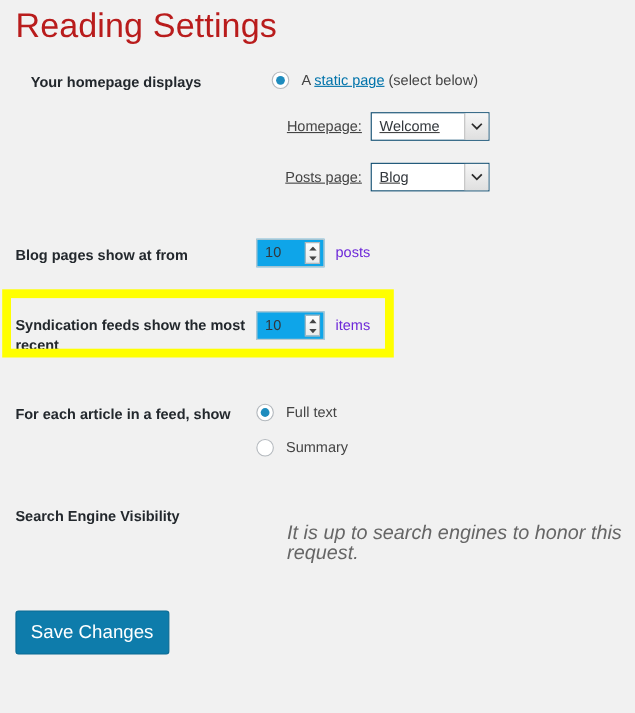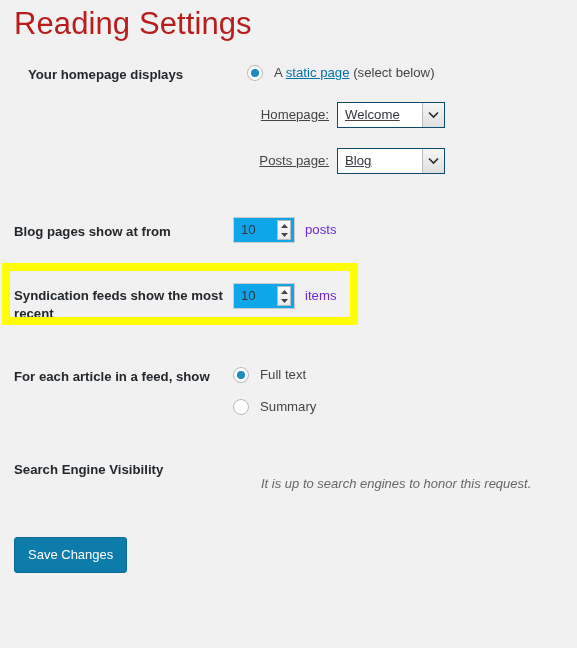--- a/index.html
+++ b/index.html
@@ -180,21 +180,21 @@
   
   .checkbox {
     width: 16px; height: 16px;
     flex: 0 0 16px;
     border: 1px solid #b4b9be;
     background: #fff;
     margin-right: 10px;
   }
   .desc {
     font-style: italic;
-    font-size: 13px;
+    font-size: 18px;
     color: #666;
     margin-top: 16px;
     display: block;
   }
 
   
   .highlight {
     position: absolute;
     left: 2px;
     top: 263px;
@@ -208,21 +208,21 @@
   .submit-area {
     padding: 0 0 0 14px;
     margin-top: 44px;
   }
   .button-primary {
     display: inline-block;
     background: #0e7cab;
     border: 1px solid #0a6a93;
     border-radius: 3px;
     color: #fff;
-    font-size: 13px;
+    font-size: 17px;
     line-height: 1;
     padding: 10px 13px 11px;
     font-family: "Liberation Sans", sans-serif;
     cursor: pointer;
   }
 
   
   .r1 { margin-top: 0; }
 </style>
 </head>

